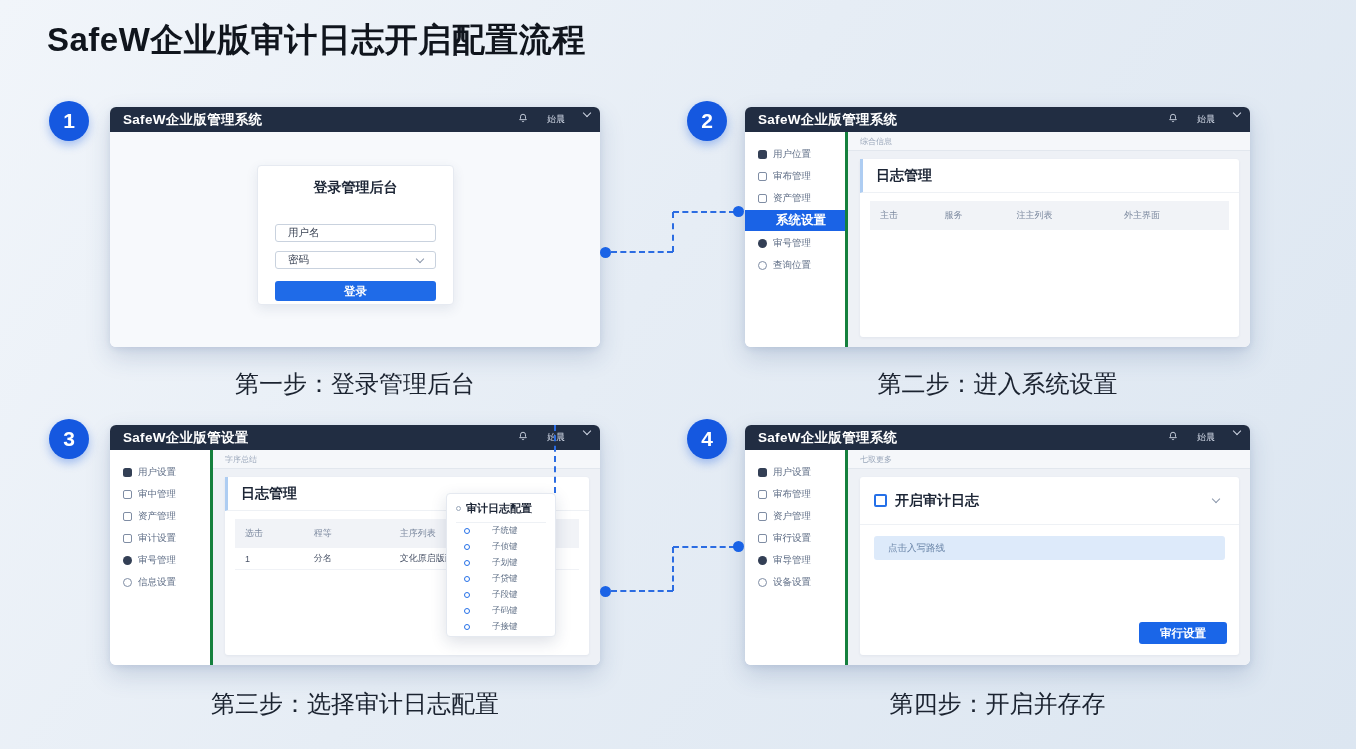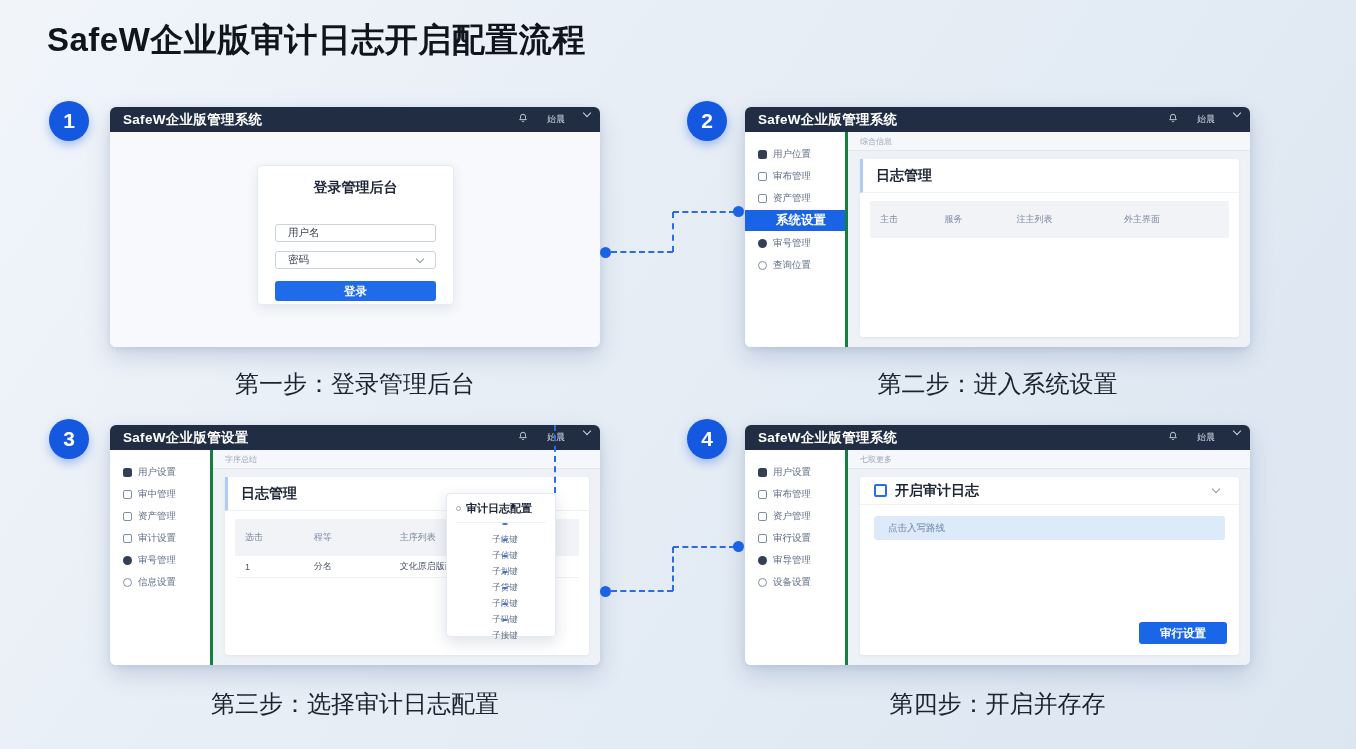--- a/index.html
+++ b/index.html
@@ -40,21 +40,21 @@
   .ic.ci{border:1.3px solid #7f8da4;border-radius:50%;}
 
   
   .main{position:absolute;left:103px;top:25px;right:0;bottom:0;background:#eef1f6;border-radius:0 0 6px 0;}
   .crumbstrip{position:absolute;left:0;top:0;right:0;height:19px;background:#f5f7fa;border-bottom:1px solid #e2e7ee;
               display:flex;align-items:center;padding-left:12px;font-size:8px;color:#9aa7ba;box-sizing:border-box;}
   .card{position:absolute;background:#fff;border-radius:3px;box-shadow:0 1px 3px rgba(50,70,110,.07);}
   .card-head{display:flex;align-items:center;height:34px;border-left:3px solid #aecdf2;padding-left:13px;
              border-bottom:1px solid #eef1f5;box-sizing:border-box;}
   .card-title{font-size:14px;font-weight:700;color:#1d2636;}
-  .thead{display:flex;align-items:center;height:37px;background:#f1f3f7;margin:8px 10px 0 10px;
+  .thead{display:flex;align-items:center;height:29px;background:#f1f3f7;margin:8px 10px 0 10px;
          font-size:9px;color:#7d8aa0;}
   .trow{display:flex;align-items:center;height:21px;margin:0 10px;border-bottom:1px solid #f0f2f6;
         font-size:9px;color:#4a5468;}
   .tc{box-sizing:border-box;padding-left:10px;white-space:nowrap;overflow:hidden;}
 
   
   .p1body{position:absolute;left:0;top:25px;right:0;bottom:0;background:#f7f9fc;border-radius:0 0 6px 6px;}
   .login-card{position:absolute;left:147px;top:33px;width:197px;height:140px;background:#fff;
               border:1px solid #e6eaf1;border-radius:4px;box-shadow:0 4px 12px rgba(50,70,110,.10);
               padding:13px 17px;box-sizing:border-box;}
@@ -63,25 +63,25 @@
        padding:0 12px;font-size:10.5px;color:#3a4354;margin-bottom:9px;box-sizing:border-box;justify-content:space-between;}
   .btn-login{height:20px;background:#1f6be8;border-radius:3px;color:#fff;font-size:11.5px;font-weight:700;
              display:flex;align-items:center;justify-content:center;margin-top:12px;}
 
   
   .popup{position:absolute;background:#fff;border:1px solid #e5e9f0;border-radius:4px;z-index:6;
          box-shadow:0 5px 16px rgba(30,50,90,.15);padding:7px 9px;box-sizing:border-box;}
   .popup-title{display:flex;align-items:center;gap:5px;font-size:11px;font-weight:700;color:#1d2636;
                padding-bottom:6px;border-bottom:1px solid #eef1f5;}
   .dotgray{width:5px;height:5px;border:1.2px solid #9aa7ba;border-radius:50%;box-sizing:border-box;}
-  .popup-item{display:flex;align-items:center;gap:9px;height:16px;font-size:8.5px;color:#5f6f86;padding-left:8px;flex-direction:column;}
+  .popup-item{display:flex;align-items:center;gap:22px;height:16px;font-size:8.5px;color:#5f6f86;padding-left:8px;}
   .dotblue{width:6px;height:6px;border:1.6px solid #2570e8;border-radius:50%;box-sizing:border-box;}
 
   
-  .chkrow{display:flex;align-items:center;height:28px;padding:11px 14px;border-bottom:1px solid #eef1f5;box-sizing:border-box;}
+  .chkrow{display:flex;align-items:center;height:48px;padding:11px 14px;border-bottom:1px solid #eef1f5;box-sizing:border-box;}
   .chkbox{width:13px;height:13px;border:2px solid #2570e8;border-radius:2px;margin-right:8px;box-sizing:border-box;background:#fff;}
   .chklabel{font-size:14px;font-weight:700;color:#1d2636;}
   .hintbar{margin:11px 14px 0 14px;height:24px;background:#ddeafa;border-radius:3px;display:flex;align-items:center;
            padding-left:14px;font-size:9.5px;color:#6a85a8;}
   .btn-save{position:absolute;right:12px;bottom:11px;width:88px;height:22px;background:#1a66e8;border-radius:3px;
             color:#fff;font-size:11.5px;font-weight:700;display:flex;align-items:center;justify-content:center;}
 
   
   .hdash{position:absolute;border-top:2px dashed #2b6ce2;}
   .vdash{position:absolute;border-left:2px dashed #2b6ce2;z-index:7;}

